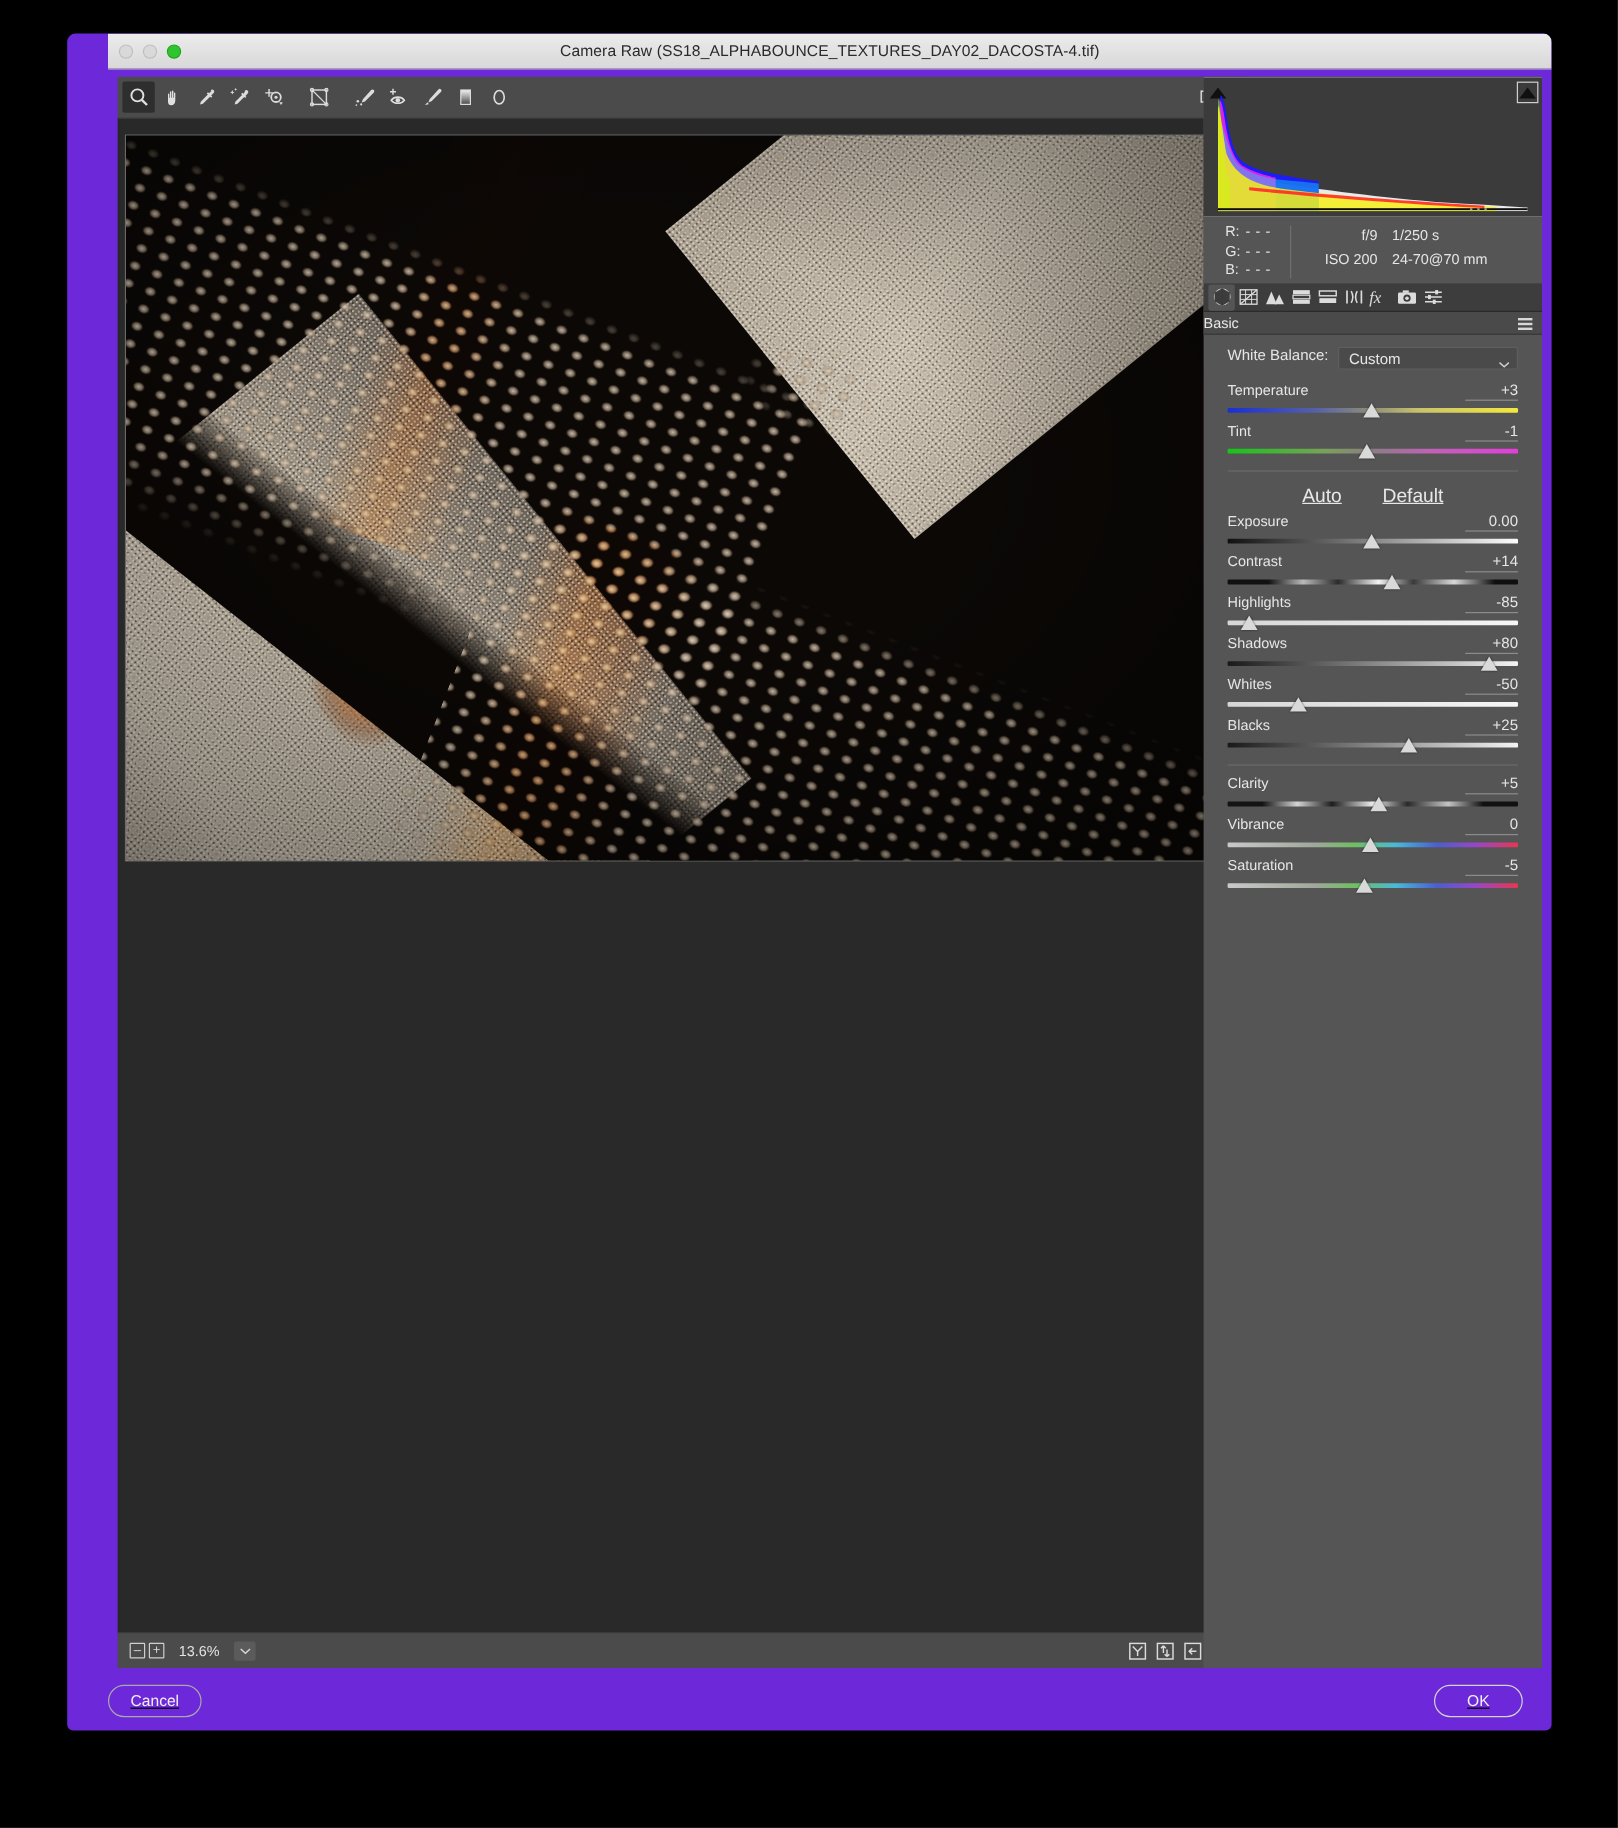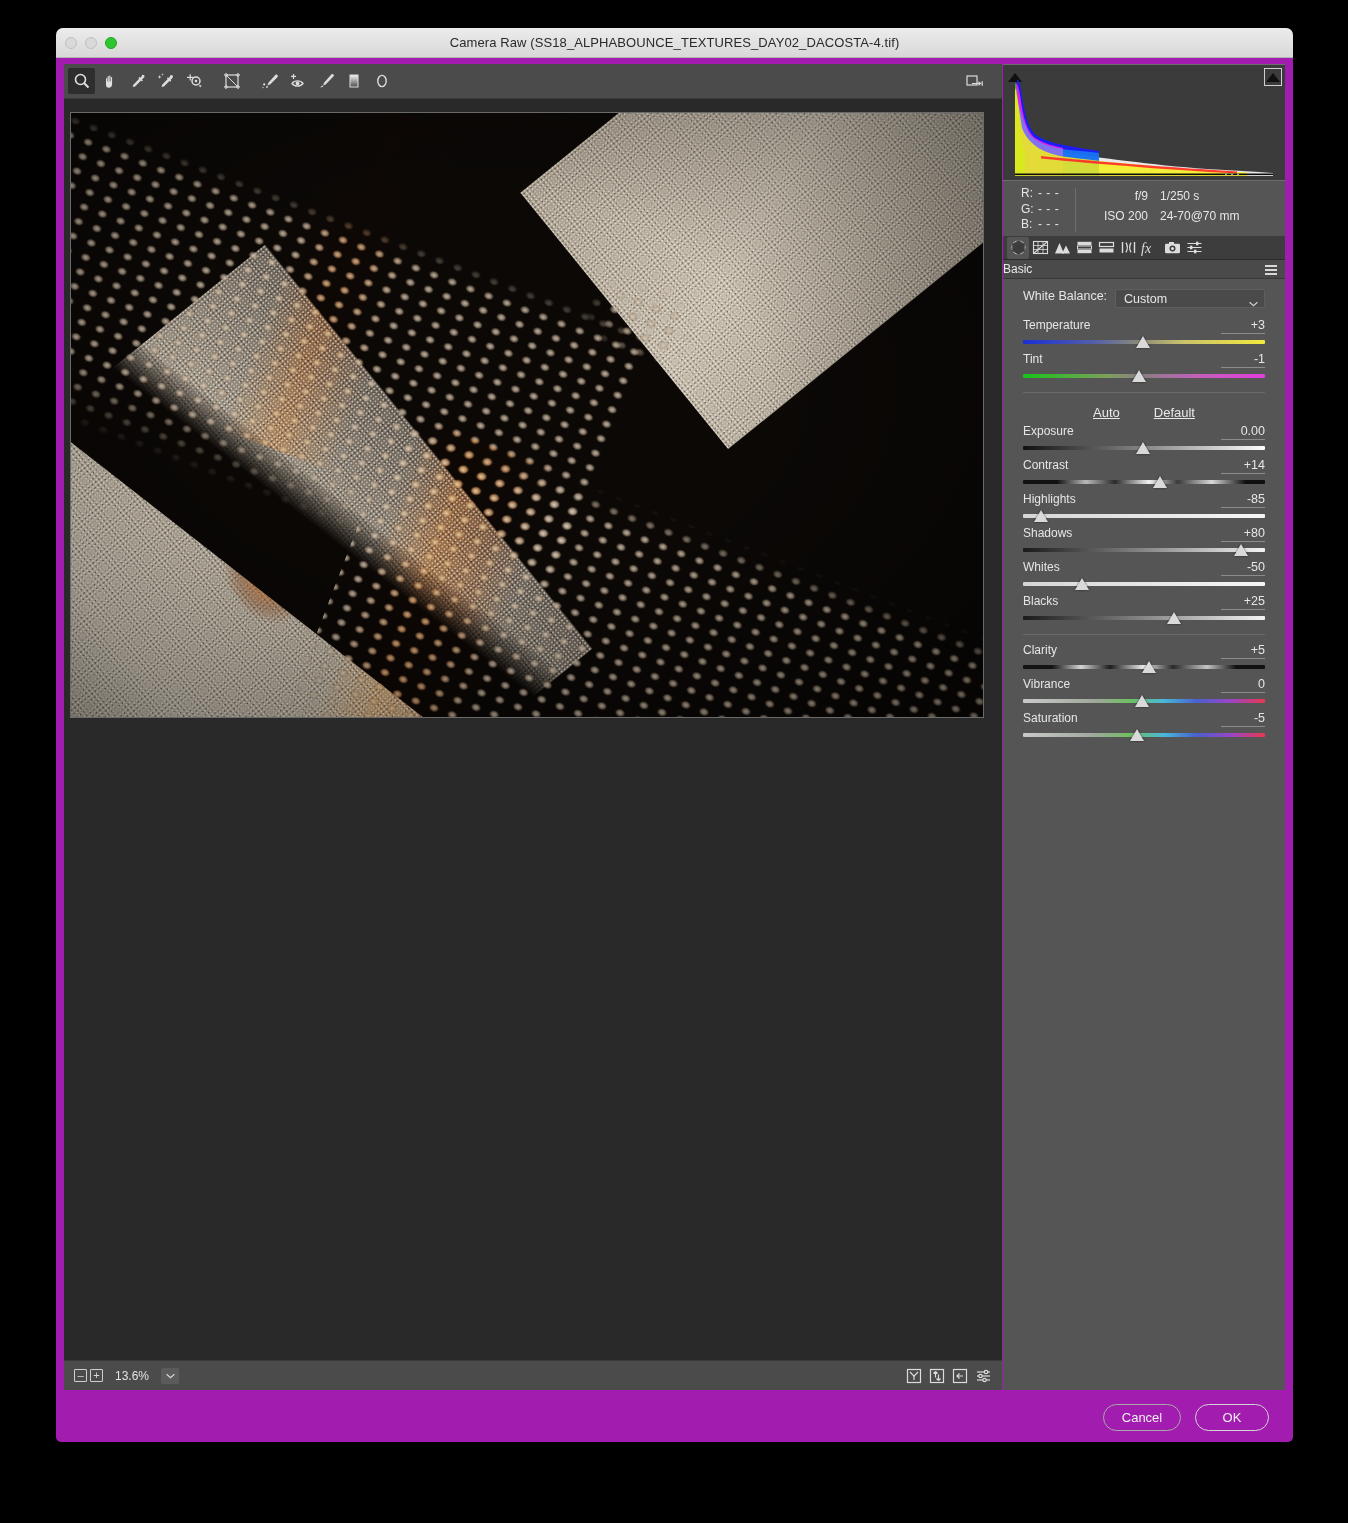--- a/index.html
+++ b/index.html
@@ -8,24 +8,25 @@
     background: #000;
     font-family: "Liberation Sans", sans-serif;
     overflow: hidden;
   }
 
   
   #window {
     position: absolute;
     left: 56px; top: 28px;
     width: 1237px; height: 1414px;
-    background: #a21caf;
+    background: #6d28d9;
     border-radius: 7px 7px 5px 5px;
     overflow: hidden;
     box-shadow: 0 6px 28px rgba(0,0,0,.65);
+    padding-left: 34px;
   }
 
   
   #titlebar {
     position: relative;
     height: 30px;
     background: linear-gradient(#ececec, #d8d8d8);
     border-bottom: 1px solid #b4b4b4;
   }
   .traffic {
@@ -281,31 +282,31 @@
     border-right: 7px solid transparent;
     border-bottom: 12px solid #d9d9d9;
     filter: drop-shadow(0 0 1px rgba(0,0,0,.6));
   }
 
   #auto-default {
     display: flex; justify-content: center; gap: 34px;
     margin: 12px 0 4px 0;
   }
   #auto-default a {
-    font-size: 13px; color: #e8e8e8;
+    font-size: 16px; color: #e8e8e8;
   }
   .sep { height: 1px; background: #6a6a6a; margin: 9px 0 8px 0; }
 
   
   #footer {
     position: absolute;
     left: 0; right: 0; bottom: 0;
     height: 50px;
-    display: flex; align-items: center; justify-content: flex-end;
-    padding-right: 24px; gap: 14px;
+    display: flex; align-items: center; justify-content: space-between;
+    padding-right: 24px; gap: 14px; text-decoration: underline;
   }
   .btn {
     min-width: 78px; height: 27px;
     border-radius: 14px;
     border: 1px solid #a9a9a9;
     background: transparent;
     color: #f0f0f0;
     font-size: 13px;
     font-family: "Liberation Sans", sans-serif;
     display: flex; align-items: center; justify-content: center;

